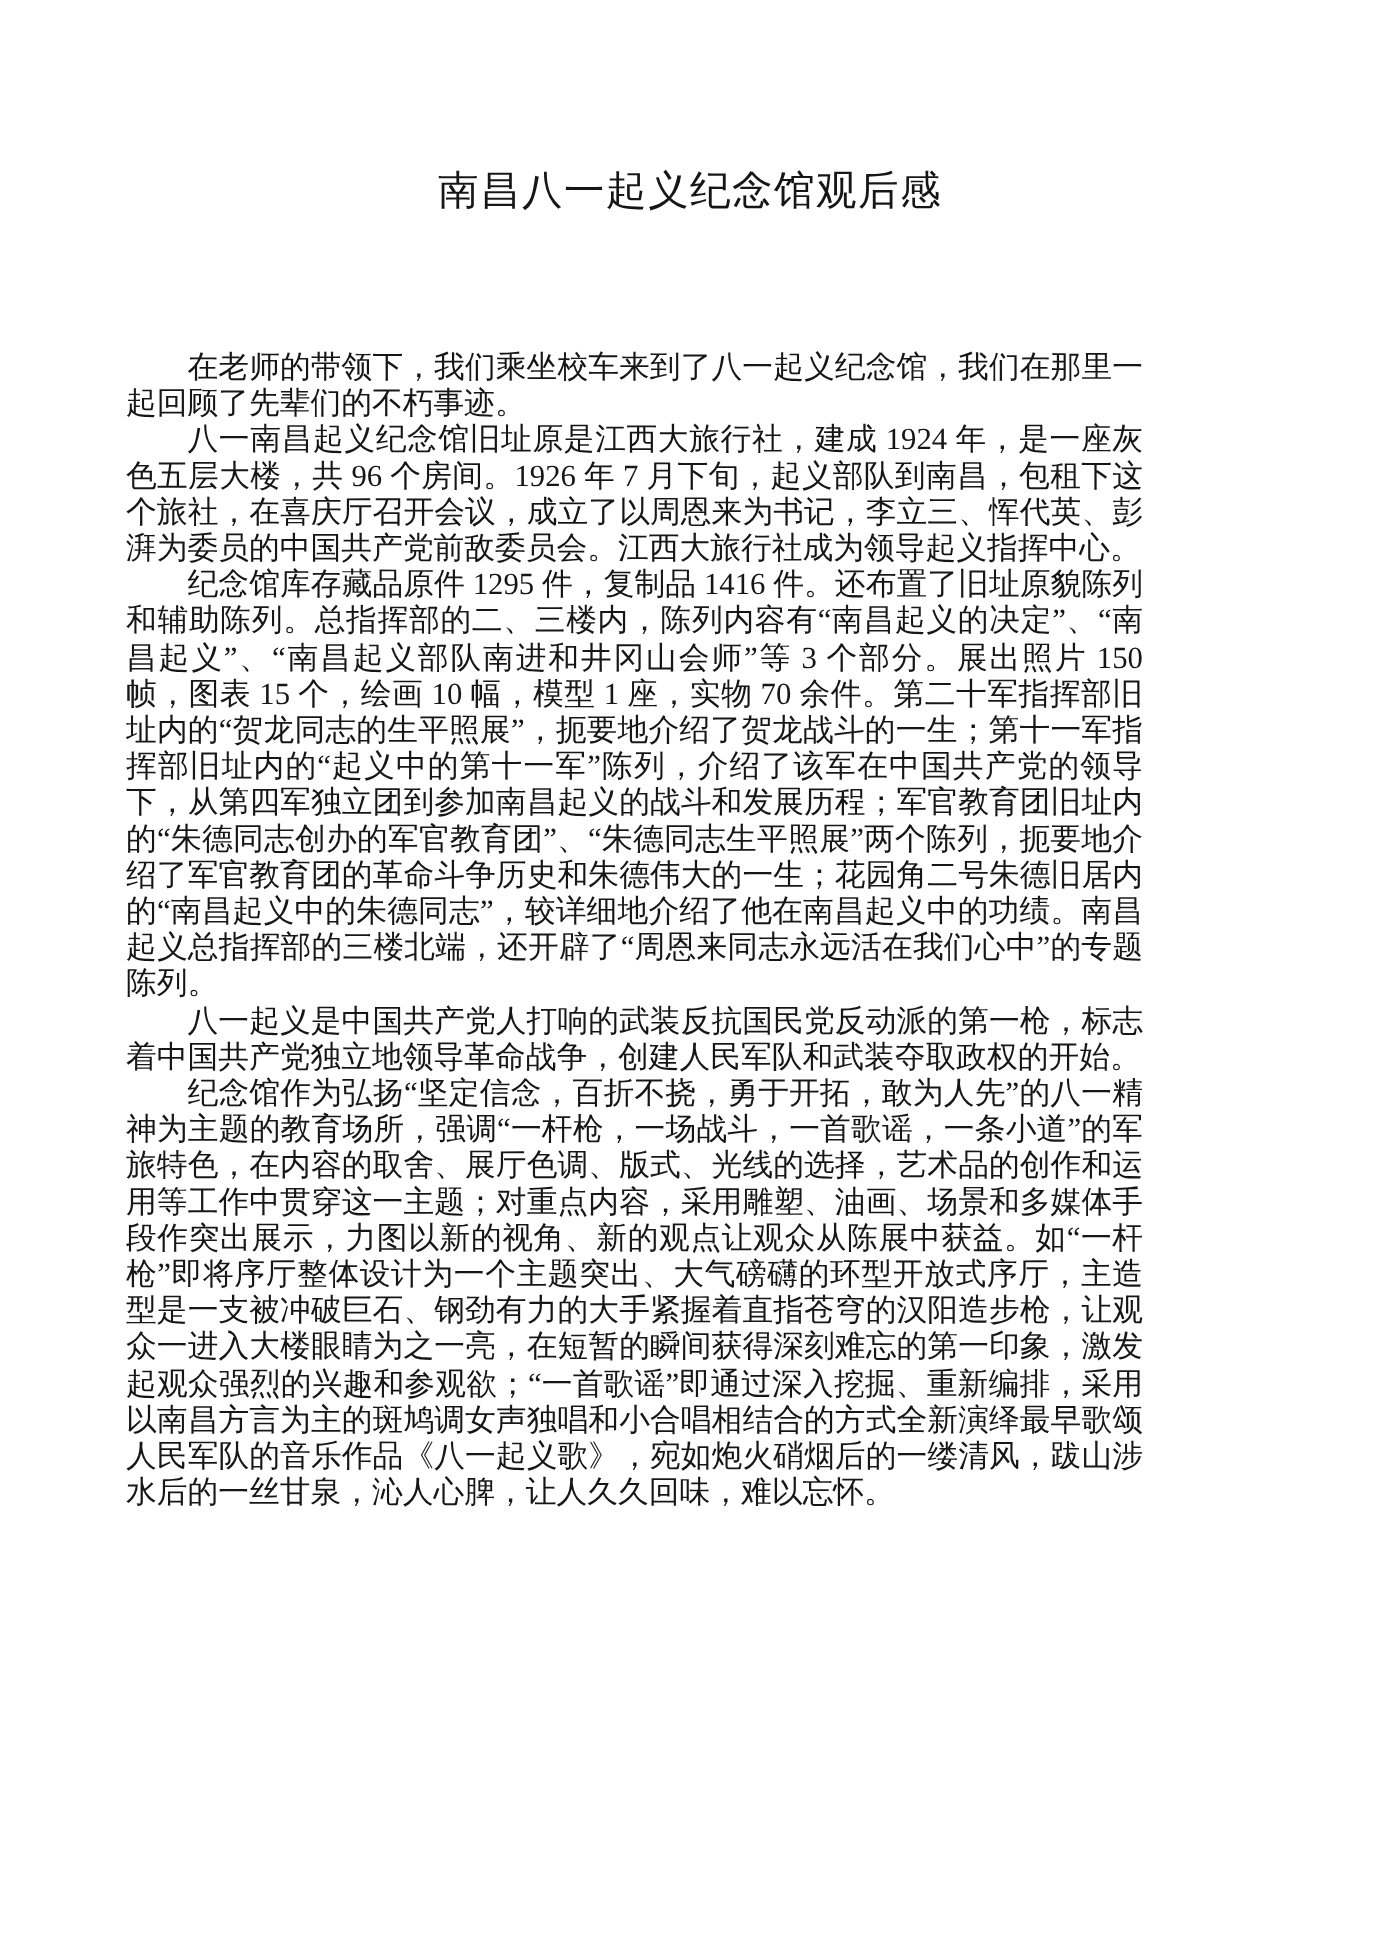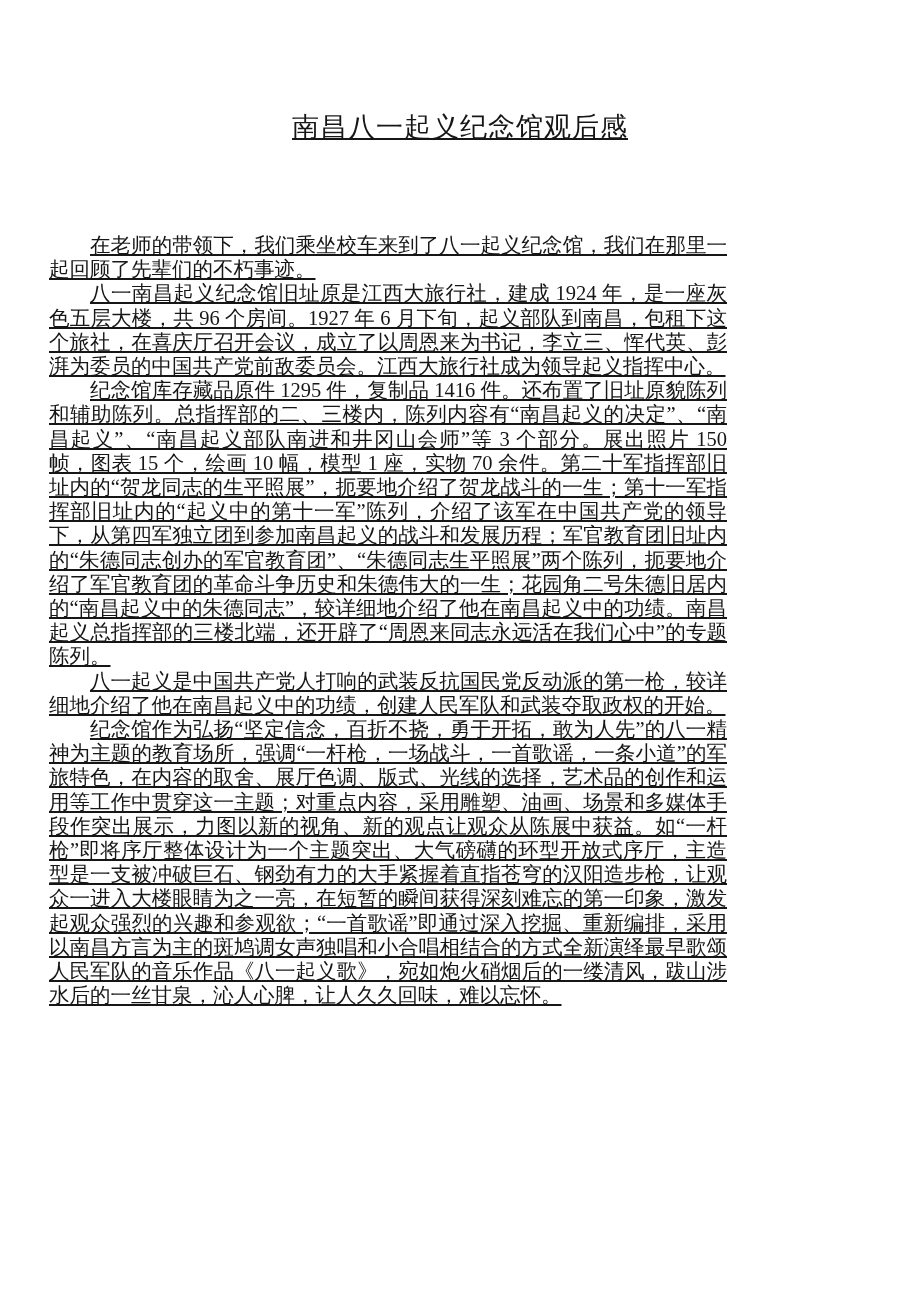--- a/index.html
+++ b/index.html
@@ -8,34 +8,33 @@
     background: #ffffff;
   }
   .page {
     position: relative;
     width: 920px;
     height: 1302px;
     background: #ffffff;
     overflow: hidden;
     font-family: "Liberation Serif", "DejaVu Serif", serif;
     color: #161616;
-    text-decoration: underline;
   }
   .doc-title {
     margin: 0;
     padding-top: 110px;
     text-align: center;
     font-size: 27px;
     line-height: 35px;
     font-weight: normal;
     letter-spacing: 1px;
     color: #161616;
   }
   .doc-body {
-    margin: 88px 120px 0 49px;
+    margin: 88px 120px 0 84px;
     width: 678px;
     font-size: 20.5px;
     line-height: 24.2px;
     text-align: justify;
     text-justify: inter-ideograph;
     color: #161616;
   }
   .doc-body p {
     margin: 0;
     padding: 0;
@@ -44,18 +43,18 @@
   }
 </style>
 </head>
 <body>
 
 <div class="page">
   <h1 class="doc-title">南昌八一起义纪念馆观后感</h1>
 
   <div class="doc-body">
     <p>在老师的带领下，我们乘坐校车来到了八一起义纪念馆，我们在那里一起回顾了先辈们的不朽事迹。</p>
-    <p>八一南昌起义纪念馆旧址原是江西大旅行社，建成 1924 年，是一座灰色五层大楼，共 96 个房间。1927 年 6 月下旬，起义部队到南昌，包租下这个旅社，在喜庆厅召开会议，成立了以周恩来为书记，李立三、恽代英、彭湃为委员的中国共产党前敌委员会。江西大旅行社成为领导起义指挥中心。</p>
+    <p>八一南昌起义纪念馆旧址原是江西大旅行社，建成 1924 年，是一座灰色五层大楼，共 96 个房间。1926 年 7 月下旬，起义部队到南昌，包租下这个旅社，在喜庆厅召开会议，成立了以周恩来为书记，李立三、恽代英、彭湃为委员的中国共产党前敌委员会。江西大旅行社成为领导起义指挥中心。</p>
     <p>纪念馆库存藏品原件 1295 件，复制品 1416 件。还布置了旧址原貌陈列和辅助陈列。总指挥部的二、三楼内，陈列内容有“南昌起义的决定”、“南昌起义”、“南昌起义部队南进和井冈山会师”等 3 个部分。展出照片 150 帧，图表 15 个，绘画 10 幅，模型 1 座，实物 70 余件。第二十军指挥部旧址内的“贺龙同志的生平照展”，扼要地介绍了贺龙战斗的一生；第十一军指挥部旧址内的“起义中的第十一军”陈列，介绍了该军在中国共产党的领导下，从第四军独立团到参加南昌起义的战斗和发展历程；军官教育团旧址内的“朱德同志创办的军官教育团”、“朱德同志生平照展”两个陈列，扼要地介绍了军官教育团的革命斗争历史和朱德伟大的一生；花园角二号朱德旧居内的“南昌起义中的朱德同志”，较详细地介绍了他在南昌起义中的功绩。南昌起义总指挥部的三楼北端，还开辟了“周恩来同志永远活在我们心中”的专题陈列。</p>
-    <p>八一起义是中国共产党人打响的武装反抗国民党反动派的第一枪，较详细地介绍了他在南昌起义中的功绩，创建人民军队和武装夺取政权的开始。</p>
+    <p>八一起义是中国共产党人打响的武装反抗国民党反动派的第一枪，标志着中国共产党独立地领导革命战争，创建人民军队和武装夺取政权的开始。</p>
     <p>纪念馆作为弘扬“坚定信念，百折不挠，勇于开拓，敢为人先”的八一精神为主题的教育场所，强调“一杆枪，一场战斗，一首歌谣，一条小道”的军旅特色，在内容的取舍、展厅色调、版式、光线的选择，艺术品的创作和运用等工作中贯穿这一主题；对重点内容，采用雕塑、油画、场景和多媒体手段作突出展示，力图以新的视角、新的观点让观众从陈展中获益。如“一杆枪”即将序厅整体设计为一个主题突出、大气磅礴的环型开放式序厅，主造型是一支被冲破巨石、钢劲有力的大手紧握着直指苍穹的汉阳造步枪，让观众一进入大楼眼睛为之一亮，在短暂的瞬间获得深刻难忘的第一印象，激发起观众强烈的兴趣和参观欲；“一首歌谣”即通过深入挖掘、重新编排，采用以南昌方言为主的斑鸠调女声独唱和小合唱相结合的方式全新演绎最早歌颂人民军队的音乐作品《八一起义歌》，宛如炮火硝烟后的一缕清风，跋山涉水后的一丝甘泉，沁人心脾，让人久久回味，难以忘怀。</p>
   </div>
 </div>
 
 </body></html>

